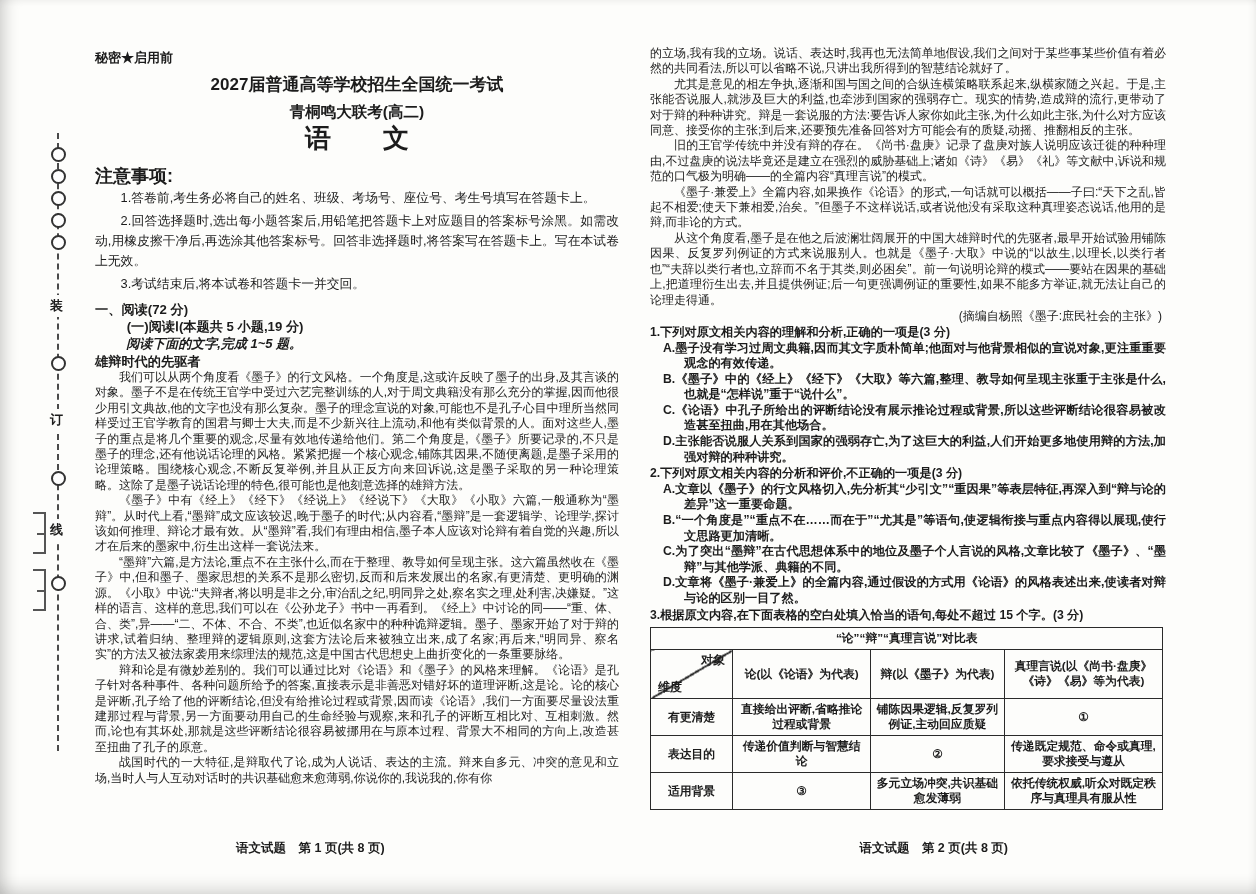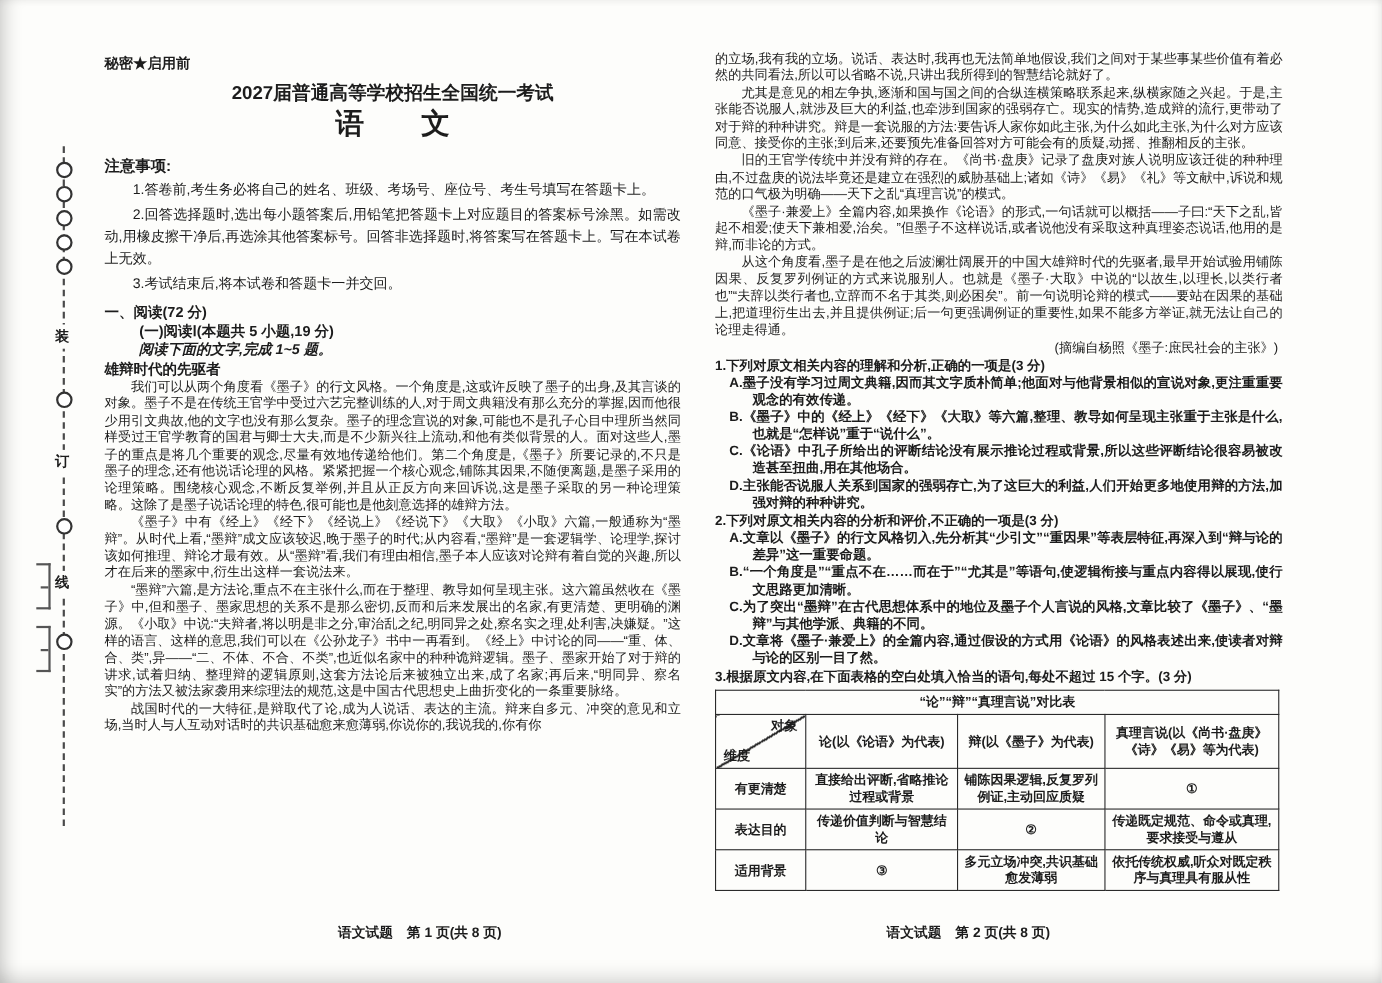--- a/index.html
+++ b/index.html
@@ -27,21 +27,21 @@
   .bracket::after{content:"";position:absolute;right:0;top:50%;width:7px;border-top:2px solid #555;}
 
   
   .col-left{position:absolute;left:95px;top:50px;width:524px;}
   .col-right{position:absolute;left:650px;top:46px;width:516px;}
 
   .classification{font-size:13px;line-height:16px;}
   .title1{text-align:center;font-size:17px;line-height:20px;margin-top:9px;}
   .title2{text-align:center;font-size:15.5px;line-height:19px;margin-top:7px;}
   .subject{text-align:center;font-size:26px;line-height:30px;margin-top:2px;}
-  .notice-head{font-size:14px;line-height:17px;margin-top:15px;}
+  .notice-head{font-size:18px;line-height:17px;margin-top:15px;}
   .notice{font-size:12.8px;line-height:20px;text-indent:2em;text-align:justify;margin-top:3px;}
   .sec{font-size:13.2px;line-height:17px;margin-top:7px;}
   .subsec{font-size:13.2px;line-height:17px;text-indent:2.4em;}
   .instr{font-size:13px;line-height:17px;text-indent:2.4em;font-style:italic;}
   .passage-title{text-align:left;font-size:13.2px;line-height:17px;margin-top:1px;}
 
   .para{font-size:12px;line-height:15.4px;text-indent:2em;text-align:justify;}
   .para.noindent{text-indent:0;}
   .attribution{font-size:12px;line-height:16px;text-align:right;padding-right:4px;}
 
@@ -51,22 +51,22 @@
   
   .cmp-table{width:99.5%;border-collapse:collapse;margin-top:4px;font-family:"Liberation Sans",sans-serif;font-weight:bold;table-layout:fixed;}
   .cmp-table td{border:1.6px solid #2a2a2a;font-size:11.8px;line-height:15px;text-align:center;vertical-align:middle;padding:3px 4px;}
   .tbl-title{font-size:12.8px;padding:4px 2px;}
   .corner{position:relative;height:42px;padding:0;
     background:linear-gradient(to bottom right,transparent calc(50% - 1px),#2a2a2a calc(50% - 1px),#2a2a2a calc(50% + 1px),transparent calc(50% + 1px));}
   .corner .ct{position:absolute;top:3px;right:7px;font-size:12px;}
   .corner .cb{position:absolute;bottom:3px;left:7px;font-size:12px;}
 
   .footer{position:absolute;top:840px;font-size:12.5px;font-family:"Liberation Sans",sans-serif;font-weight:bold;}
-  .footer-left{left:236px;width:220px;text-align:right;}
-  .footer-right{left:806px;width:220px;text-align:left;}
+  .footer-left{left:236px;width:220px;text-align:left;}
+  .footer-right{left:788px;width:220px;text-align:right;}
 </style>
 </head>
 <body>
 
 <div class="sheet"></div>
 
 <div class="bind-line"></div>
 <div class="bind-hole" style="top:147px"></div>
 <div class="bind-hole" style="top:169px"></div>
 <div class="bind-hole" style="top:191px"></div>
@@ -77,42 +77,44 @@
 <div class="bind-label" style="top:409px">订</div>
 <div class="bind-hole" style="top:471px"></div>
 <div class="bind-label" style="top:519px">线</div>
 <div class="bind-hole" style="top:576px"></div>
 <div class="bracket" style="top:512px;height:38px"></div>
 <div class="bracket" style="top:569px;height:38px"></div>
 
 <div class="col-left">
   <div class="classification hei">秘密★启用前</div>
   <div class="title1 hei">2027届普通高等学校招生全国统一考试</div>
+  <div class="title2 hei">青桐鸣大联考(高二)</div>
   <div class="subject hei">语　　文</div>
 
   <div class="notice-head hei">注意事项:</div>
   <div class="notice kai">1.答卷前,考生务必将自己的姓名、班级、考场号、座位号、考生号填写在答题卡上。</div>
   <div class="notice kai">2.回答选择题时,选出每小题答案后,用铅笔把答题卡上对应题目的答案标号涂黑。如需改动,用橡皮擦干净后,再选涂其他答案标号。回答非选择题时,将答案写在答题卡上。写在本试卷上无效。</div>
   <div class="notice kai">3.考试结束后,将本试卷和答题卡一并交回。</div>
 
   <div class="sec hei">一、阅读(72 分)</div>
   <div class="subsec hei">(一)阅读Ⅰ(本题共 5 小题,19 分)</div>
   <div class="instr hei">阅读下面的文字,完成 1~5 题。</div>
   <div class="passage-title hei">雄辩时代的先驱者</div>
 
   <div class="para kai">我们可以从两个角度看《墨子》的行文风格。一个角度是,这或许反映了墨子的出身,及其言谈的对象。墨子不是在传统王官学中受过六艺完整训练的人,对于周文典籍没有那么充分的掌握,因而他很少用引文典故,他的文字也没有那么复杂。墨子的理念宣说的对象,可能也不是孔子心目中理所当然同样受过王官学教育的国君与卿士大夫,而是不少新兴往上流动,和他有类似背景的人。面对这些人,墨子的重点是将几个重要的观念,尽量有效地传递给他们。第二个角度是,《墨子》所要记录的,不只是墨子的理念,还有他说话论理的风格。紧紧把握一个核心观念,铺陈其因果,不随便离题,是墨子采用的论理策略。围绕核心观念,不断反复举例,并且从正反方向来回诉说,这是墨子采取的另一种论理策略。这除了是墨子说话论理的特色,很可能也是他刻意选择的雄辩方法。</div>
   <div class="para kai">《墨子》中有《经上》《经下》《经说上》《经说下》《大取》《小取》六篇,一般通称为“墨辩”。从时代上看,“墨辩”成文应该较迟,晚于墨子的时代;从内容看,“墨辩”是一套逻辑学、论理学,探讨该如何推理、辩论才最有效。从“墨辩”看,我们有理由相信,墨子本人应该对论辩有着自觉的兴趣,所以才在后来的墨家中,衍生出这样一套说法来。</div>
   <div class="para kai">“墨辩”六篇,是方法论,重点不在主张什么,而在于整理、教导如何呈现主张。这六篇虽然收在《墨子》中,但和墨子、墨家思想的关系不是那么密切,反而和后来发展出的名家,有更清楚、更明确的渊源。《小取》中说:“夫辩者,将以明是非之分,审治乱之纪,明同异之处,察名实之理,处利害,决嫌疑。”这样的语言、这样的意思,我们可以在《公孙龙子》书中一再看到。《经上》中讨论的同——“重、体、合、类”,异——“二、不体、不合、不类”,也近似名家中的种种诡辩逻辑。墨子、墨家开始了对于辩的讲求,试着归纳、整理辩的逻辑原则,这套方法论后来被独立出来,成了名家;再后来,“明同异、察名实”的方法又被法家袭用来综理法的规范,这是中国古代思想史上曲折变化的一条重要脉络。</div>
+  <div class="para kai">辩和论是有微妙差别的。我们可以通过比对《论语》和《墨子》的风格来理解。《论语》是孔子针对各种事件、各种问题所给予的答案,直接表示是非善恶对错好坏的道理评断,这是论。论的核心是评断,孔子给了他的评断结论,但没有给推论过程或背景,因而读《论语》,我们一方面要尽量设法重建那过程与背景,另一方面要动用自己的生命经验与观察,来和孔子的评断互相比对、互相刺激。然而,论也有其坏处,那就是这些评断结论很容易被挪用在与原本过程、背景大不相同的方向上,改造甚至扭曲了孔子的原意。</div>
   <div class="para kai">战国时代的一大特征,是辩取代了论,成为人说话、表达的主流。辩来自多元、冲突的意见和立场,当时人与人互动对话时的共识基础愈来愈薄弱,你说你的,我说我的,你有你</div>
 </div>
 
 <div class="col-right">
   <div class="para kai noindent">的立场,我有我的立场。说话、表达时,我再也无法简单地假设,我们之间对于某些事某些价值有着必然的共同看法,所以可以省略不说,只讲出我所得到的智慧结论就好了。</div>
   <div class="para kai">尤其是意见的相左争执,逐渐和国与国之间的合纵连横策略联系起来,纵横家随之兴起。于是,主张能否说服人,就涉及巨大的利益,也牵涉到国家的强弱存亡。现实的情势,造成辩的流行,更带动了对于辩的种种讲究。辩是一套说服的方法:要告诉人家你如此主张,为什么如此主张,为什么对方应该同意、接受你的主张;到后来,还要预先准备回答对方可能会有的质疑,动摇、推翻相反的主张。</div>
-  <div class="para kai">旧的王官学传统中并没有辩的存在。《尚书·盘庚》记录了盘庚对族人说明应该迁徙的种种理由,不过盘庚的说法毕竟还是建立在强烈的威胁基础上;诸如《诗》《易》《礼》等文献中,诉说和规范的口气极为明确——天下之乱“真理言说”的模式。</div>
+  <div class="para kai">旧的王官学传统中并没有辩的存在。《尚书·盘庚》记录了盘庚对族人说明应该迁徙的种种理由,不过盘庚的说法毕竟还是建立在强烈的威胁基础上;诸如《诗》《易》《礼》等文献中,诉说和规范的口气极为明确——的全篇内容“真理言说”的模式。</div>
   <div class="para kai">《墨子·兼爱上》全篇内容,如果换作《论语》的形式,一句话就可以概括——子曰:“天下之乱,皆起不相爱;使天下兼相爱,治矣。”但墨子不这样说话,或者说他没有采取这种真理姿态说话,他用的是辩,而非论的方式。</div>
   <div class="para kai">从这个角度看,墨子是在他之后波澜壮阔展开的中国大雄辩时代的先驱者,最早开始试验用铺陈因果、反复罗列例证的方式来说服别人。也就是《墨子·大取》中说的“以故生,以理长,以类行者也”“夫辞以类行者也,立辞而不名于其类,则必困矣”。前一句说明论辩的模式——要站在因果的基础上,把道理衍生出去,并且提供例证;后一句更强调例证的重要性,如果不能多方举证,就无法让自己的论理走得通。</div>
   <div class="attribution kai">(摘编自杨照《墨子:庶民社会的主张》)</div>
 
   <div>
     <div class="qstem hei">1.下列对原文相关内容的理解和分析,正确的一项是(3 分)</div>
     <div class="qopt hei">A.墨子没有学习过周文典籍,因而其文字质朴简单;他面对与他背景相似的宣说对象,更注重重要观念的有效传递。</div>
     <div class="qopt hei">B.《墨子》中的《经上》《经下》《大取》等六篇,整理、教导如何呈现主张重于主张是什么,也就是“怎样说”重于“说什么”。</div>
     <div class="qopt hei">C.《论语》中孔子所给出的评断结论没有展示推论过程或背景,所以这些评断结论很容易被改造甚至扭曲,用在其他场合。</div>
     <div class="qopt hei">D.主张能否说服人关系到国家的强弱存亡,为了这巨大的利益,人们开始更多地使用辩的方法,加强对辩的种种讲究。</div>

